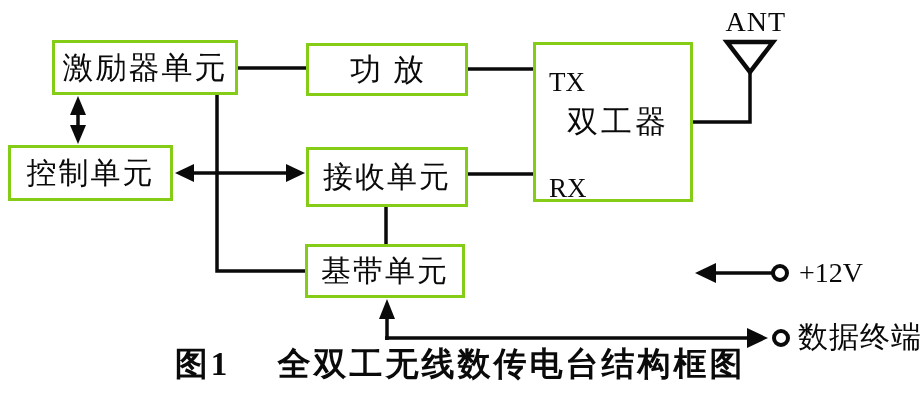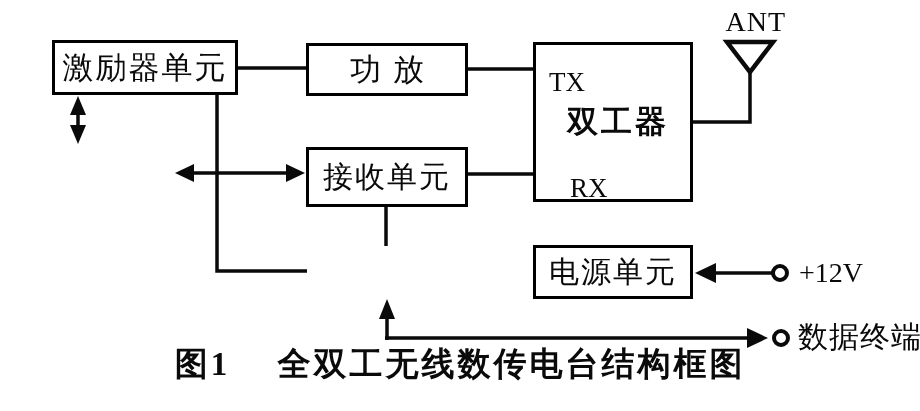--- a/index.html
+++ b/index.html
@@ -11,21 +11,21 @@
     color:#0a0a0a;
     overflow:hidden;
   }
   .wires{position:absolute;left:0;top:0;width:920px;height:411px;}
   .wires line,.wires polyline{stroke:#0a0a0a;stroke-width:3.5;fill:none;}
   .wires polygon.head{fill:#0a0a0a;stroke:none;}
   .wires .ring{fill:#ffffff;stroke:#0a0a0a;stroke-width:4;}
   .wires .ant{fill:#ffffff;stroke:#0a0a0a;stroke-width:4.5;stroke-linejoin:miter;}
   .box{
     position:absolute;
-    border:3px solid #000000;
+    border:3px solid #84cc16;
     background:#ffffff;
     display:flex;align-items:center;justify-content:center;
     font-size:31px;letter-spacing:2px;line-height:1;
     box-sizing:border-box;
     white-space:nowrap;
   }
   .box.amp{letter-spacing:12px;padding-left:12px;}
   .floating{position:absolute;line-height:1;white-space:nowrap;}
   .port{font-size:27px;margin-top:16px;}
   .duplexer-name{font-size:31px;letter-spacing:3px;}
@@ -74,30 +74,31 @@
     <polygon class="head" points="387,299 379,319 395,319"></polygon>
     <line x1="385" y1="338" x2="750" y2="338"></line>
     <polygon class="head" points="768,338 747,328 747,348"></polygon>
     <circle class="ring" cx="781" cy="338" r="7"></circle>
   </svg>
 
   <div class="box" style="left:52px;top:40px;width:186px;height:55px;">激励器单元</div>
 
   <div class="box amp" style="left:306px;top:43px;width:162px;height:53px;">功放</div>
 
+  <div class="box" style="left:8px;top:145px;width:165px;height:56px;font-size:30px;">控制单元</div>
 
   <div class="box" style="left:306px;top:147px;width:162px;height:60px;font-size:30px;">接收单元</div>
 
+  <div class="box" style="left:305px;top:244px;width:160px;height:54px;font-size:30px;">基带单元</div>
 
-  <div class="box" style="left:533px;top:245px;width:160px;height:54px;font-size:30px;">电源单元</div>
 
   <div class="box" style="left:533px;top:42px;width:160px;height:160px;"></div>
   <div class="floating port" style="left:549px;top:53px;">TX</div>
-  <div class="floating duplexer-name" style="left:567px;top:106px;font-weight:bold;">双工器</div>
-  <div class="floating port" style="left:570px;top:159px;">RX</div>
+  <div class="floating duplexer-name" style="left:567px;top:106px;">双工器</div>
+  <div class="floating port" style="left:549px;top:159px;">RX</div>
 
   <div class="floating ant-label" style="left:714px;top:8px;">ANT</div>
 
   <div class="floating v12" style="left:799px;top:259px;">+12V</div>
 
   <div class="floating dataterm" style="left:798px;top:322px;">数据终端</div>
 
   <div class="caption">图1　 全双工无线数传电台结构框图</div>
 
 </div>

